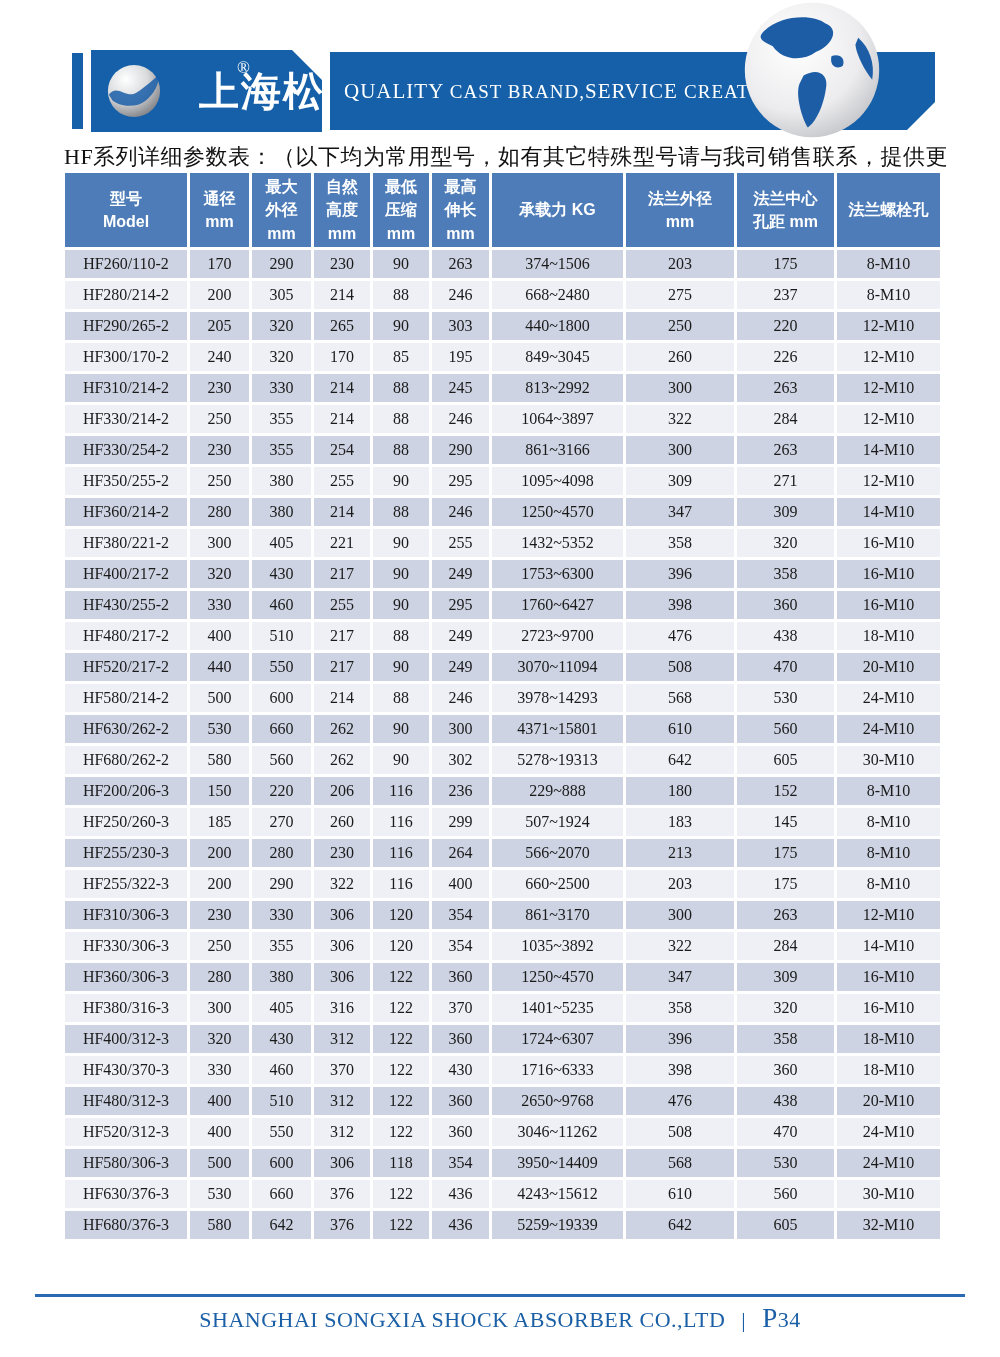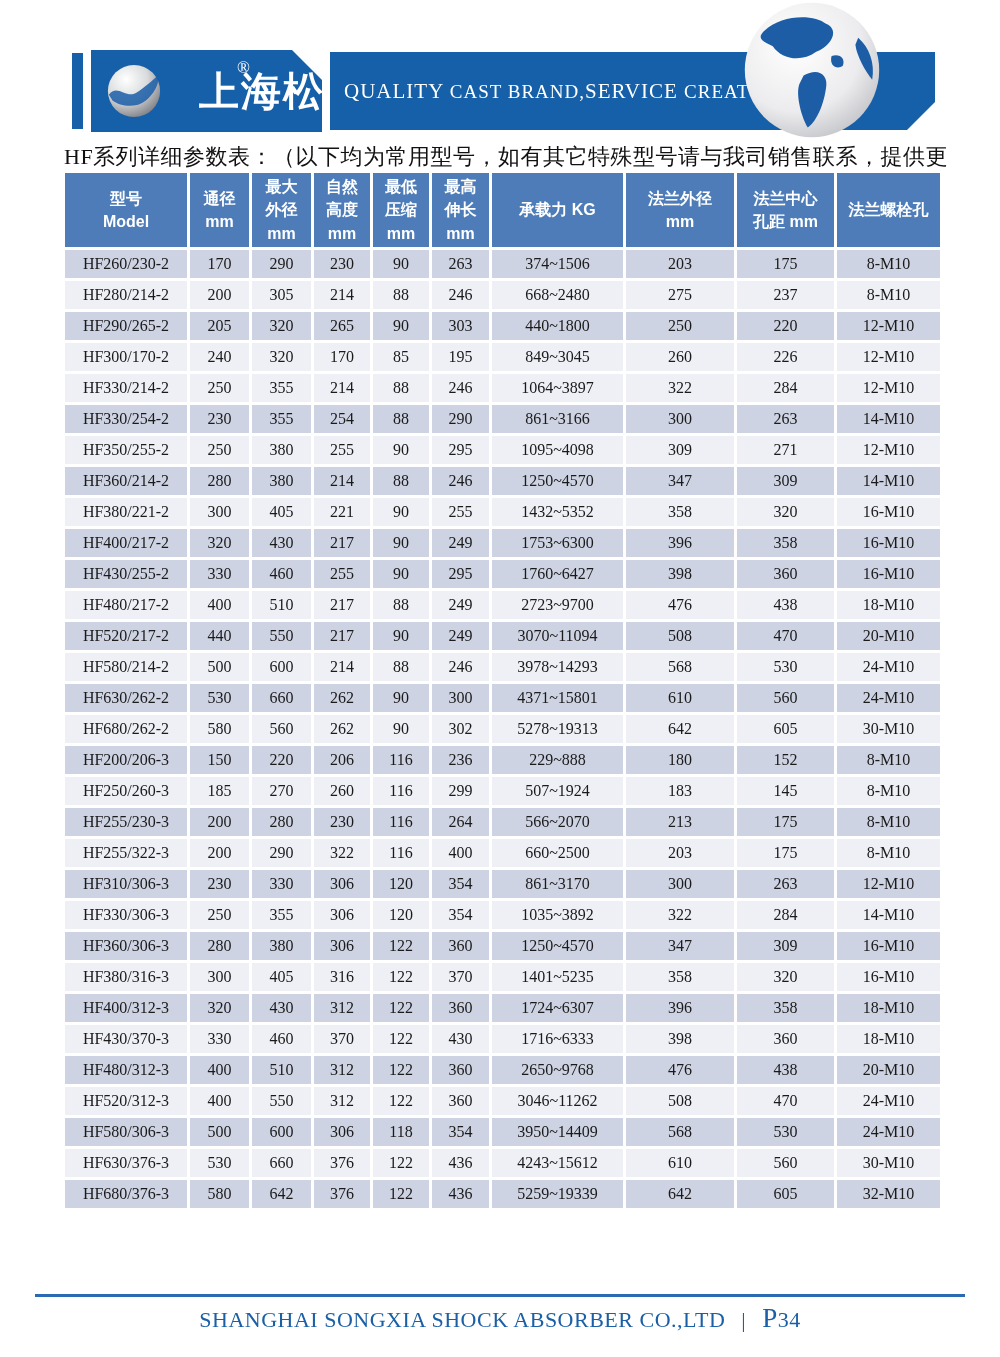--- a/index.html
+++ b/index.html
@@ -116,21 +116,21 @@
           <th>最低<br>压缩<br>mm</th>
           <th>最高<br>伸长<br>mm</th>
           <th>承载力 KG</th>
           <th>法兰外径<br>mm</th>
           <th>法兰中心<br>孔距 mm</th>
           <th>法兰螺栓孔</th>
         </tr>
     </thead>
     <tbody>
         <tr class="odd">
-          <td>HF260/230-2</td>
+          <td>HF260/110-2</td>
           <td>170</td>
           <td>290</td>
           <td>230</td>
           <td>90</td>
           <td>263</td>
           <td>374~1506</td>
           <td>203</td>
           <td>175</td>
           <td>8-M10</td>
         </tr>
@@ -163,20 +163,32 @@
           <td>240</td>
           <td>320</td>
           <td>170</td>
           <td>85</td>
           <td>195</td>
           <td>849~3045</td>
           <td>260</td>
           <td>226</td>
           <td>12-M10</td>
         </tr>
+        <tr class="odd">
+          <td>HF310/214-2</td>
+          <td>230</td>
+          <td>330</td>
+          <td>214</td>
+          <td>88</td>
+          <td>245</td>
+          <td>813~2992</td>
+          <td>300</td>
+          <td>263</td>
+          <td>12-M10</td>
+        </tr>
         <tr class="even">
           <td>HF330/214-2</td>
           <td>250</td>
           <td>355</td>
           <td>214</td>
           <td>88</td>
           <td>246</td>
           <td>1064~3897</td>
           <td>322</td>
           <td>284</td>

